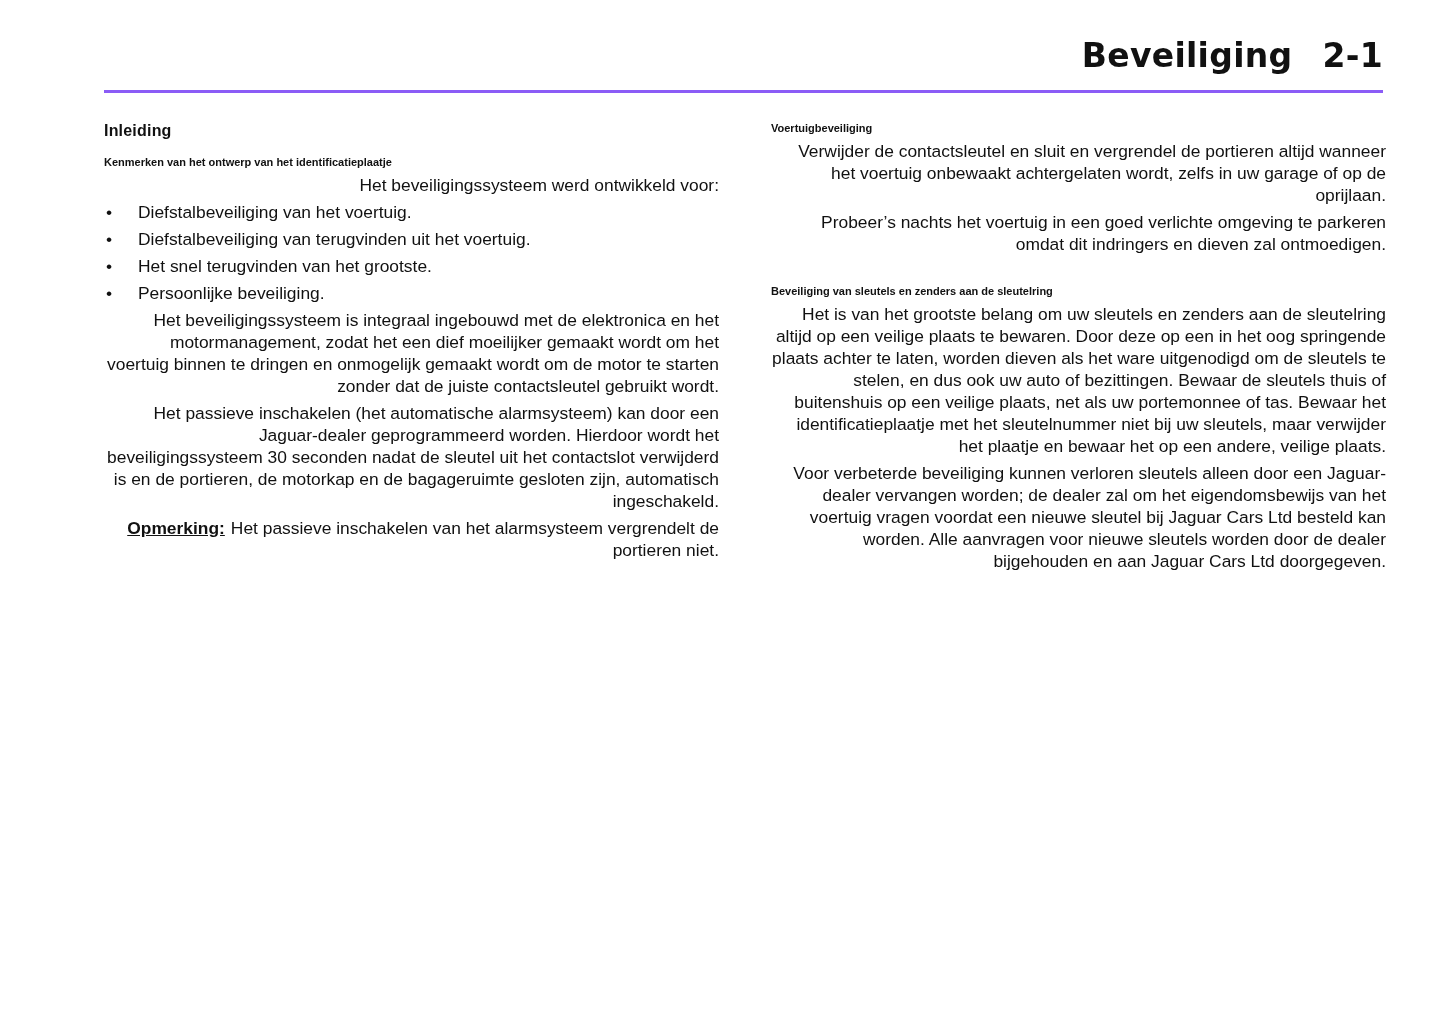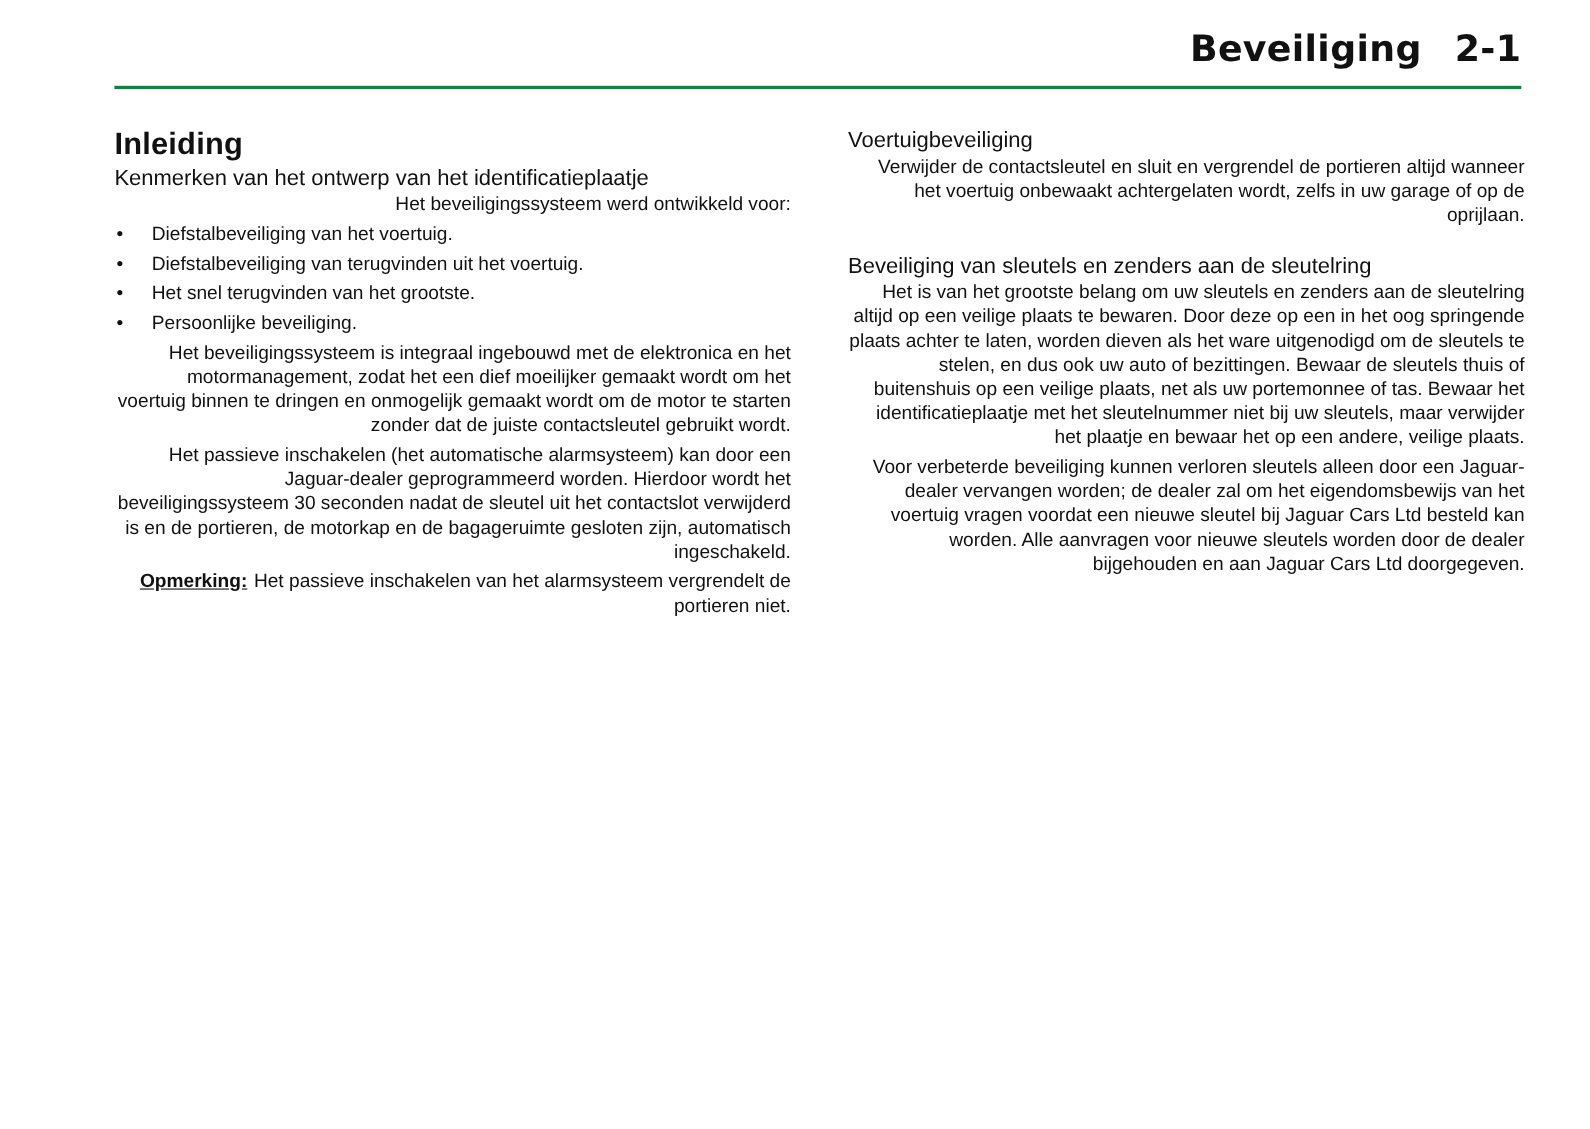--- a/index.html
+++ b/index.html
@@ -2,42 +2,42 @@
 <html><head>
   <meta charset="utf-8">
   <style>
     html, body { margin: 0; padding: 0; background: #ffffff; }
     body {
       width: 1445px; height: 1026px; position: relative; overflow: hidden;
       font-family: "Liberation Sans", "DejaVu Sans", sans-serif;
       color: #111111;
     }
     .page-header {
-      position: absolute; left: 104px; top: 22px; width: 1279px; height: 56px;
-      border-bottom: 3px solid #15803d;
+      position: absolute; left: 104px; top: 34px; width: 1279px; height: 56px;
+      border-bottom: 3px solid #8b5cf6;
     }
     .page-header .title {
       position: absolute; right: 0; top: 2px;
       font-family: "DejaVu Sans", "Liberation Sans", sans-serif;
       font-weight: bold; font-size: 33px; letter-spacing: 0.3px;
       white-space: pre;
     }
     .page-header .title .pnum { margin-left: 30px; }
     .col {
       position: absolute; top: 116px;
       font-size: 17.4px; line-height: 22px;
     }
     .col-left { left: 104px; width: 615px; }
     .col-right { left: 771px; width: 615px; }
     h1.section {
-      margin: 0 0 4px 0; font-size: 28px; line-height: 30px; font-weight: bold;
+      margin: 0 0 4px 0; font-size: 16px; line-height: 30px; font-weight: bold;
       letter-spacing: 0.2px;
     }
     h2.sub {
-      margin: 0; font-size: 20px; line-height: 24px; font-weight: normal;
+      margin: 0; font-size: 11px; line-height: 24px; font-weight: bold;
     }
     .col-right h2.sub { margin-top: 0; }
     .col-right h2.sub.second { margin-top: 24px; }
     p { margin: 0 0 5px 0; text-align: right; }
     ul.bullets { list-style: none; margin: 0 0 5px 0; padding: 0; }
     ul.bullets li { position: relative; padding-left: 34px; margin-bottom: 5px; }
     ul.bullets li .dot { position: absolute; left: 2px; top: 0; }
     .note-label { font-weight: bold; margin-right: 6px; text-decoration: underline; }
   </style>
 </head>
@@ -58,16 +58,17 @@
     <li><span class="dot">•</span><span>Persoonlijke beveiliging.</span></li>
   </ul>
   <p>Het beveiligingssysteem is integraal ingebouwd met de elektronica en het motormanagement, zodat het een dief moeilijker gemaakt wordt om het voertuig binnen te dringen en onmogelijk gemaakt wordt om de motor te starten zonder dat de juiste contactsleutel gebruikt wordt.</p>
   <p>Het passieve inschakelen (het automatische alarmsysteem) kan door een Jaguar-dealer geprogrammeerd worden. Hierdoor wordt het beveiligingssysteem 30 seconden nadat de sleutel uit het contactslot verwijderd is en de portieren, de motorkap en de bagageruimte gesloten zijn, automatisch ingeschakeld.</p>
   <p><span class="note-label">Opmerking:</span><span>Het passieve inschakelen van het alarmsysteem vergrendelt de portieren niet.</span></p>
 </div>
 
 <div class="col col-right">
   <h2 class="sub">Voertuigbeveiliging</h2>
   <p>Verwijder de contactsleutel en sluit en vergrendel de portieren altijd wanneer het voertuig onbewaakt achtergelaten wordt, zelfs in uw garage of op de oprijlaan.</p>
+  <p>Probeer’s nachts het voertuig in een goed verlichte omgeving te parkeren omdat dit indringers en dieven zal ontmoedigen.</p>
   <h2 class="sub second">Beveiliging van sleutels en zenders aan de sleutelring</h2>
   <p>Het is van het grootste belang om uw sleutels en zenders aan de sleutelring altijd op een veilige plaats te bewaren. Door deze op een in het oog springende plaats achter te laten, worden dieven als het ware uitgenodigd om de sleutels te stelen, en dus ook uw auto of bezittingen. Bewaar de sleutels thuis of buitenshuis op een veilige plaats, net als uw portemonnee of tas. Bewaar het identificatieplaatje met het sleutelnummer niet bij uw sleutels, maar verwijder het plaatje en bewaar het op een andere, veilige plaats.</p>
   <p>Voor verbeterde beveiliging kunnen verloren sleutels alleen door een Jaguar-dealer vervangen worden; de dealer zal om het eigendomsbewijs van het voertuig vragen voordat een nieuwe sleutel bij Jaguar Cars Ltd besteld kan worden. Alle aanvragen voor nieuwe sleutels worden door de dealer bijgehouden en aan Jaguar Cars Ltd doorgegeven.</p>
 </div>
 
 </body></html>

